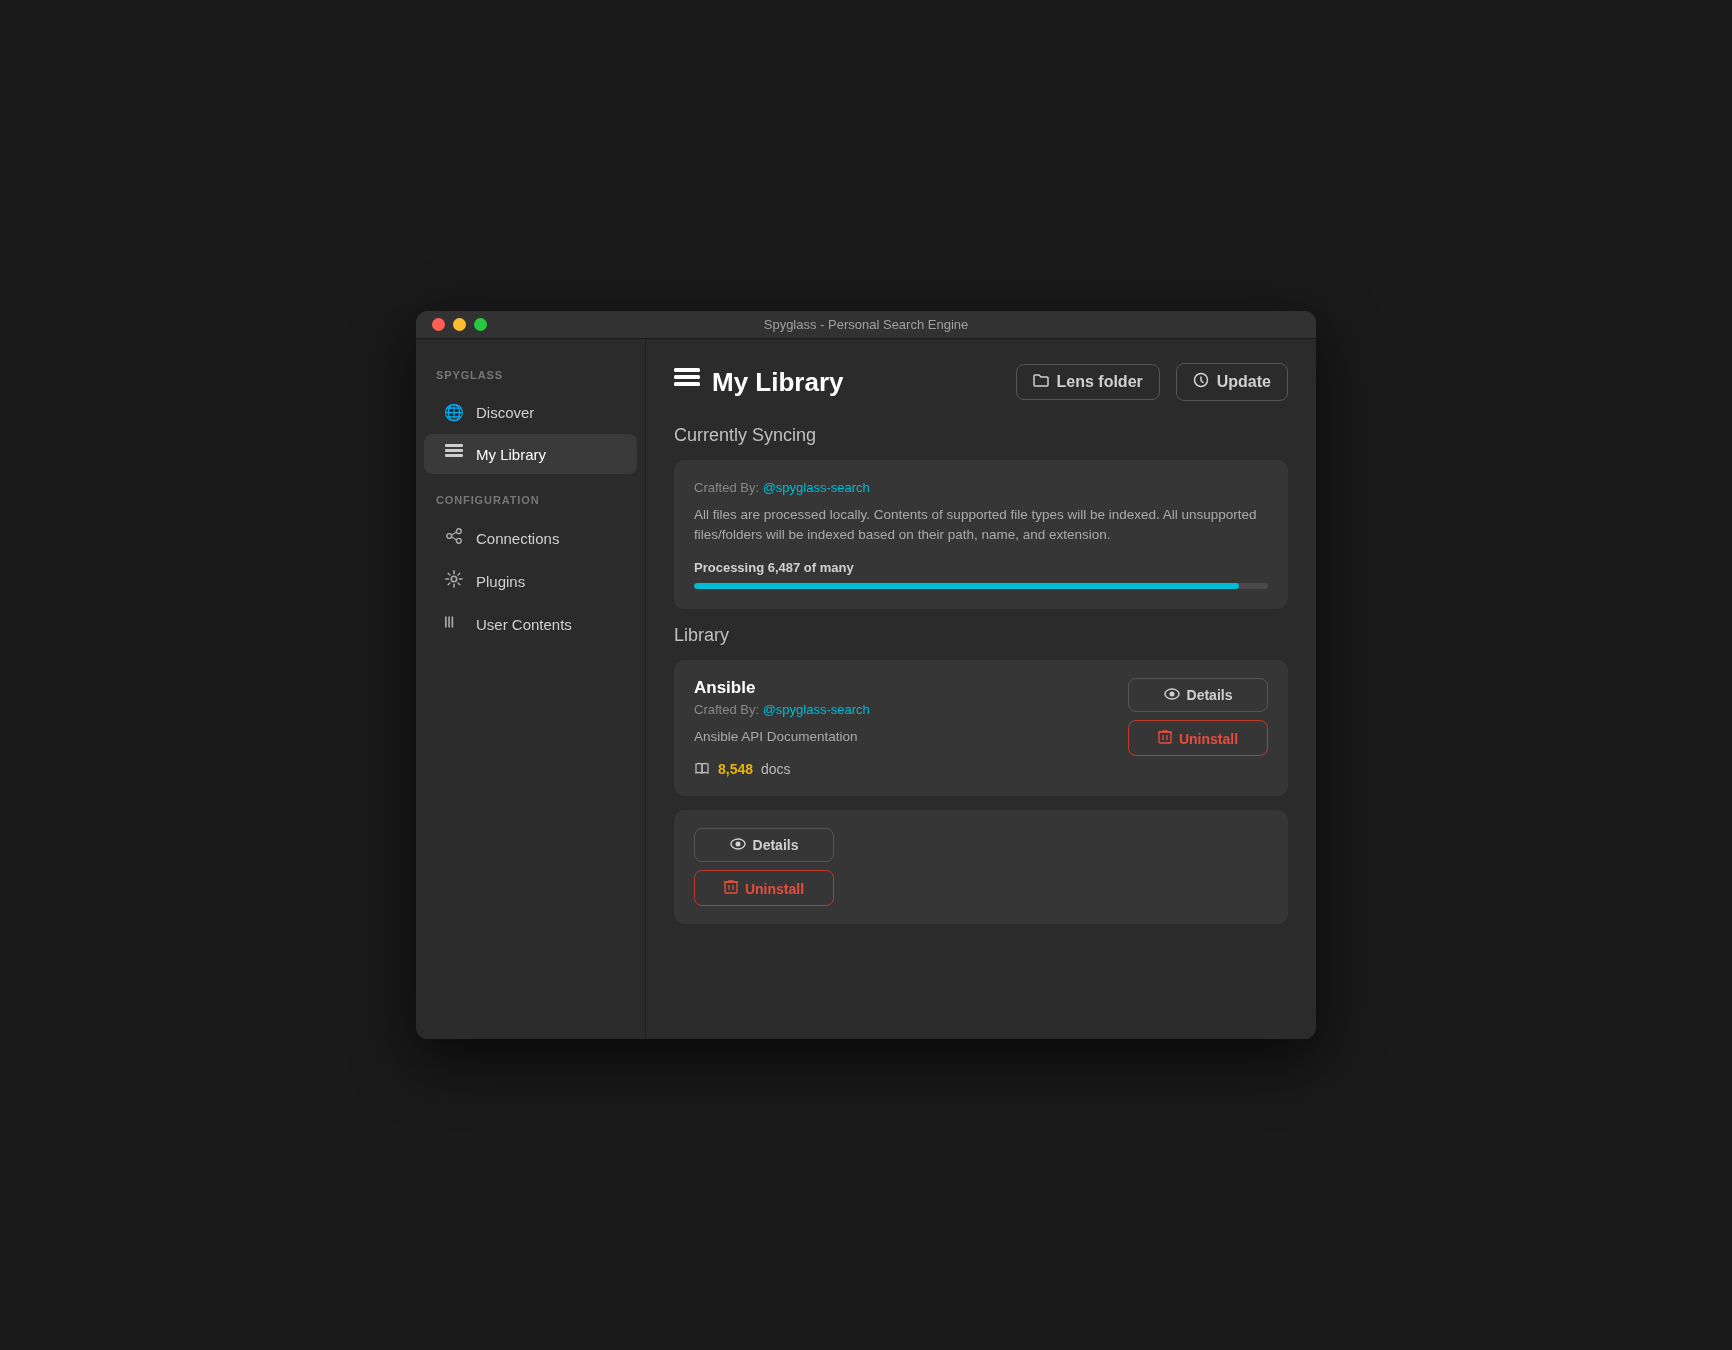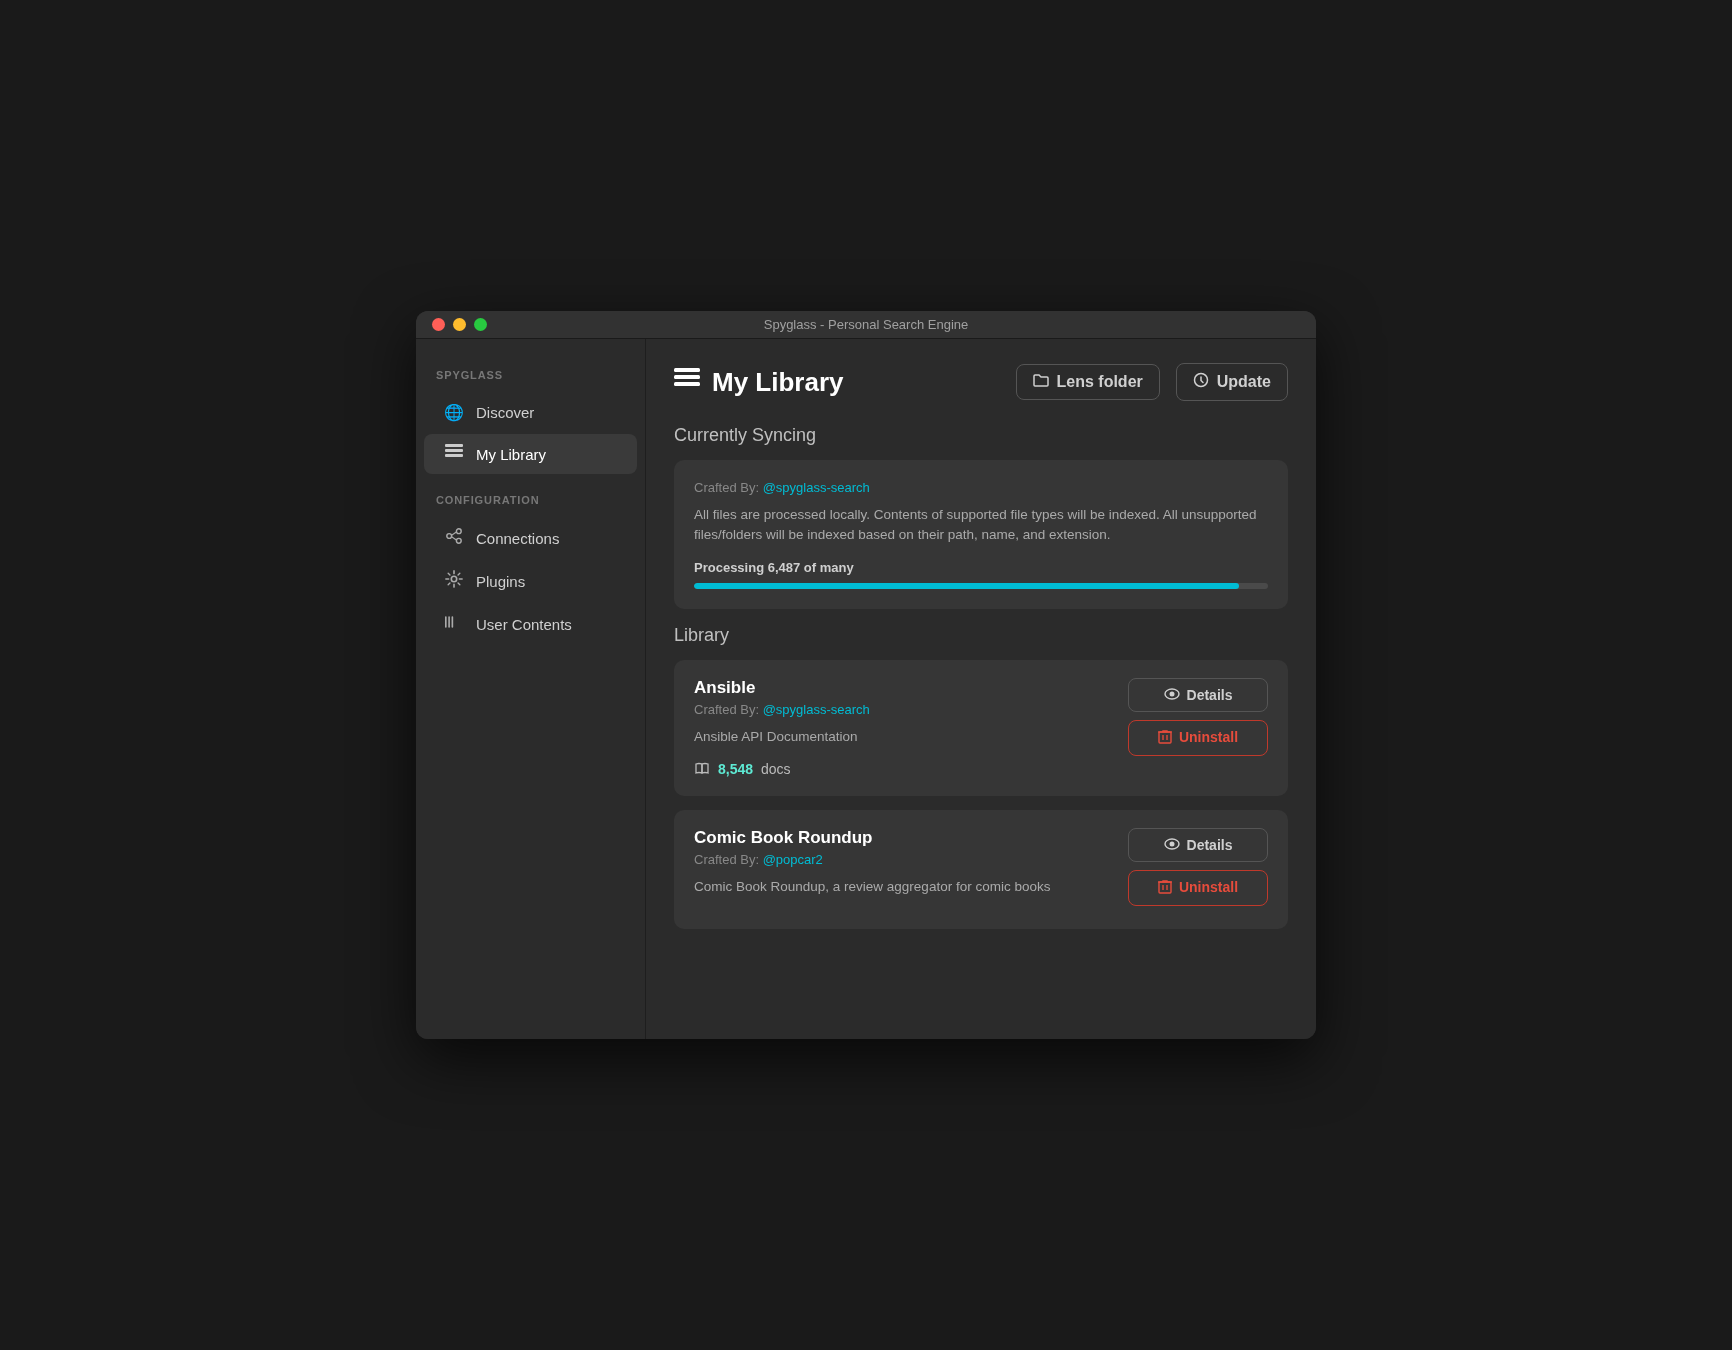--- a/index.html
+++ b/index.html
@@ -234,26 +234,26 @@
       display: flex;
       align-items: center;
       gap: 8px;
       color: #bbb;
       font-size: 14px;
       margin-top: 8px;
     }
 
     .doc-count-num {
       font-weight: 700;
-      color: #5eead4;
+      color: #eab308;
     }
 
     .action-btn {
       display: flex;
-      align-items: flex-start;
+      align-items: flex-end;
       justify-content: center;
       gap: 7px;
       padding: 8px 14px;
       border-radius: 8px;
       font-size: 14px;
       font-weight: 600;
       cursor: pointer;
       border: 1.5px solid #555;
       background: transparent;
       color: #d0d0d0;
@@ -436,27 +436,20 @@
                   <line x1="5" y1="6" x2="5" y2="11" stroke="#e74c3c" stroke-width="1.3"></line>
                   <line x1="9" y1="6" x2="9" y2="11" stroke="#e74c3c" stroke-width="1.3"></line>
                 </svg>
               </span>
               <span>Uninstall</span>
             </button>
           </div>
         </div>
 
         <div class="library-card" style="overflow:hidden;max-height:120px;">
-          <div class="library-card-info">
-            <div class="card-title">Comic Book Roundup</div>
-            <div class="crafted-by">
-              <span>Crafted By: </span><span class="link" style="color:#00bcd4;cursor:pointer;">@popcar2</span>
-            </div>
-            <div class="card-description">Comic Book Roundup, a review aggregator for comic books</div>
-          </div>
           <div class="library-card-actions">
             <button class="action-btn">
               <span>
                 <svg width="16" height="12" viewBox="0 0 16 12" fill="none" xmlns="http://www.w3.org/2000/svg">
                   <ellipse cx="8" cy="6" rx="7" ry="5" stroke="#d0d0d0" stroke-width="1.4"></ellipse>
                   <circle cx="8" cy="6" r="2.5" fill="#d0d0d0"></circle>
                 </svg>
               </span>
               <span>Details</span>
             </button>

